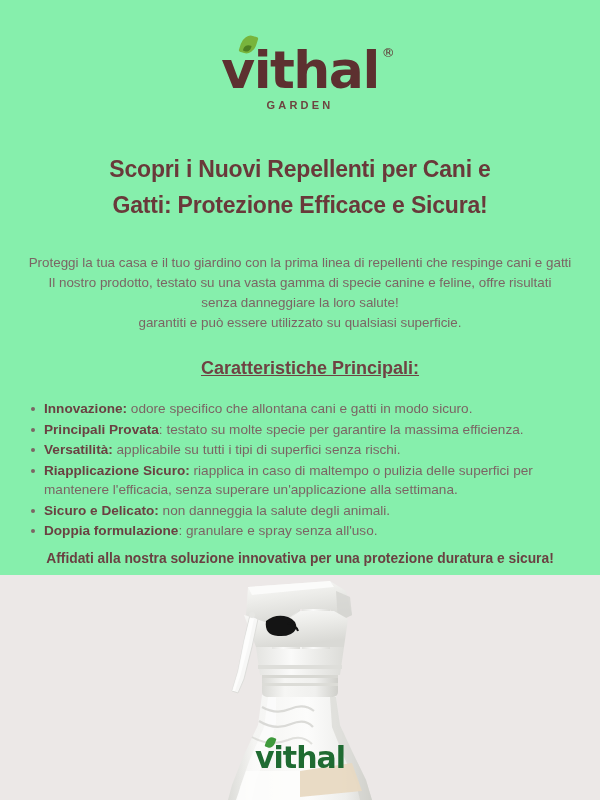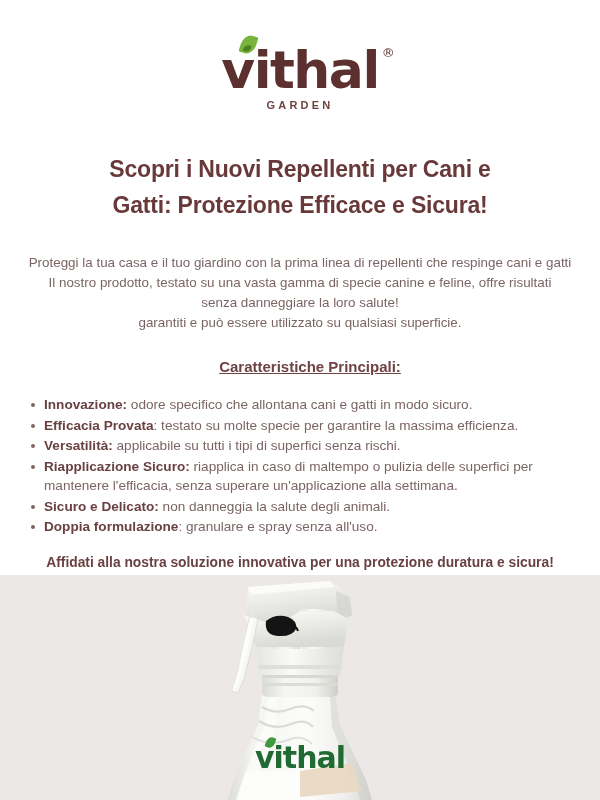--- a/index.html
+++ b/index.html
@@ -12,21 +12,21 @@
     background: #ece8e7;
     font-family: "Liberation Sans", sans-serif;
     overflow: hidden;
     position: relative;
   }
 
   .page {
     position: relative;
     width: 600px;
     height: 800px;
-    background: #ffffff;
+    background: #86efac;
     overflow: hidden;
   }
 
   
   .logo-block {
     padding-top: 44px;
     text-align: center;
     position: relative;
   }
   .logo-wordmark {
@@ -100,30 +100,30 @@
     margin: 0;
   }
   .intro p + p {
     margin-top: 1px;
   }
 
   
   .section-title {
     margin-top: 26px;
     text-align: center;
-    font-size: 15px;
+    font-size: 18px;
     font-weight: bold;
     color: #6f4243;
     text-decoration: underline;
     padding-left: 20px;
   }
 
   
   .features {
-    margin: 20px 30px 16px 18px;
+    margin: 20px 30px 8px 18px;
     padding-left: 26px;
     list-style: none;
     color: #7b6564;
     font-size: 13.6px;
     line-height: 19.5px;
   }
   .features li {
     position: relative;
     margin-bottom: 1px;
   }
@@ -221,21 +221,21 @@
     <p>garantiti e può essere utilizzato su qualsiasi superficie.</p>
   </div>
 
   <div class="section-title">Caratteristiche Principali:</div>
 
   <ul class="features">
     <li>
       <b>Innovazione:</b><span> odore specifico che allontana cani e gatti in modo sicuro.</span>
     </li>
     <li>
-      <b>Efficacia Provata</b><span>: testato su molte specie per garantire la massima efficienza.</span>
+      <b>Principali Provata</b><span>: testato su molte specie per garantire la massima efficienza.</span>
     </li>
     <li>
       <b>Versatilità:</b><span> applicabile su tutti i tipi di superfici senza rischi.</span>
     </li>
     <li>
       <b>Riapplicazione Sicuro:</b><span> riapplica in caso di maltempo o pulizia delle superfici per mantenere l'efficacia, senza superare un'applicazione alla settimana.</span>
     </li>
     <li>
       <b>Sicuro e Delicato:</b><span> non danneggia la salute degli animali.</span>
     </li>

